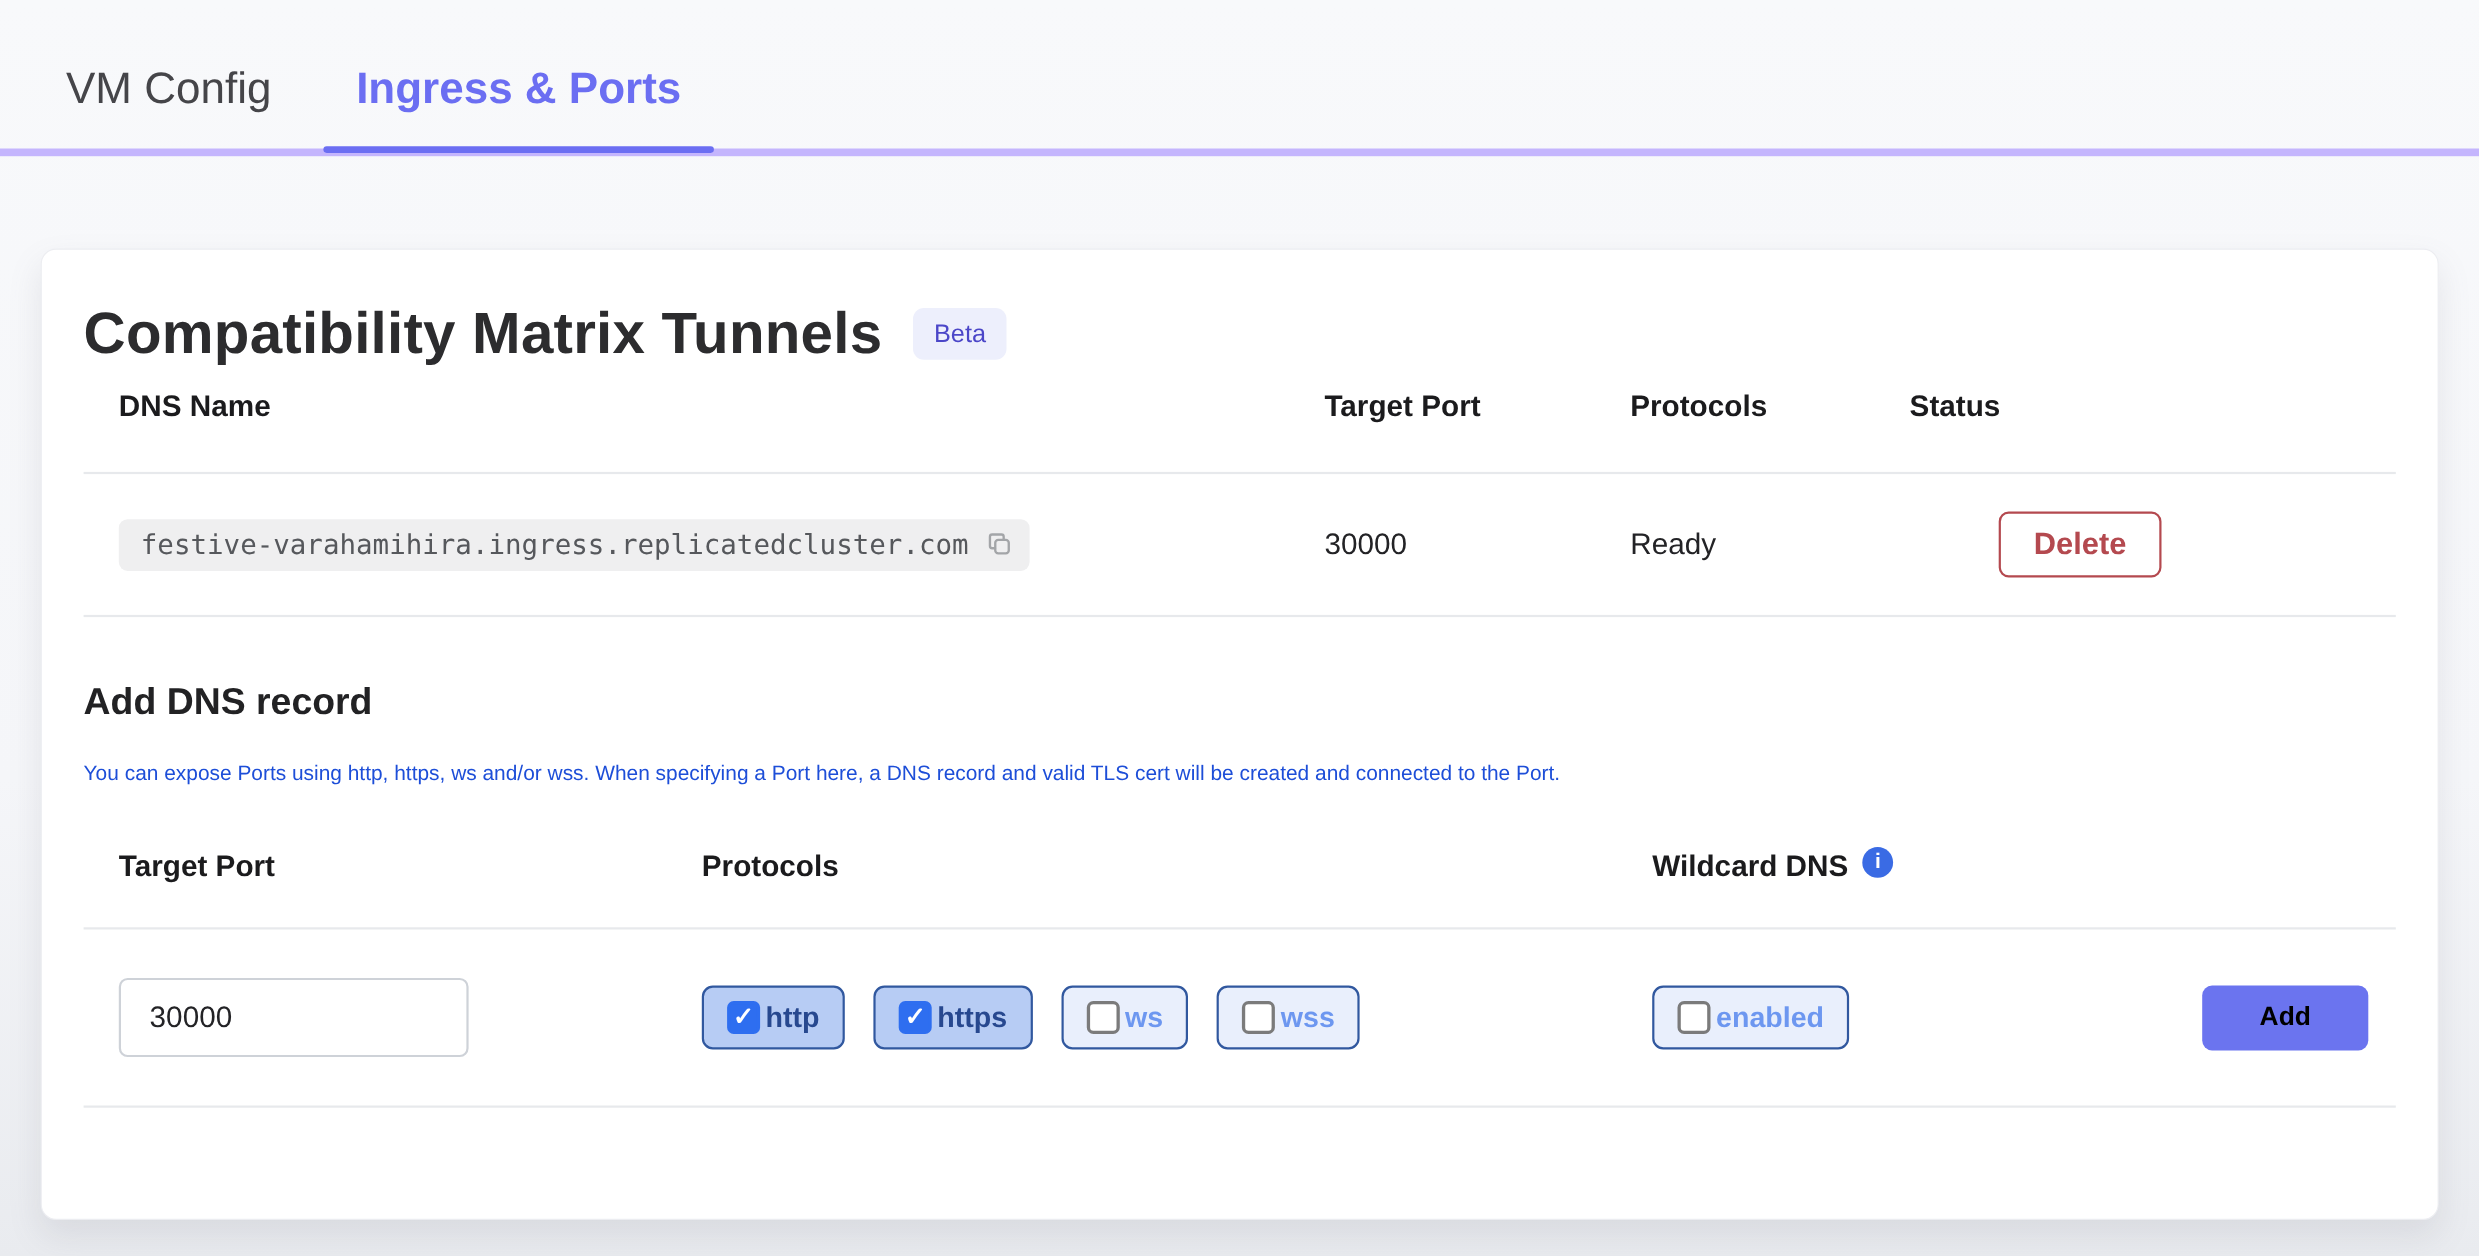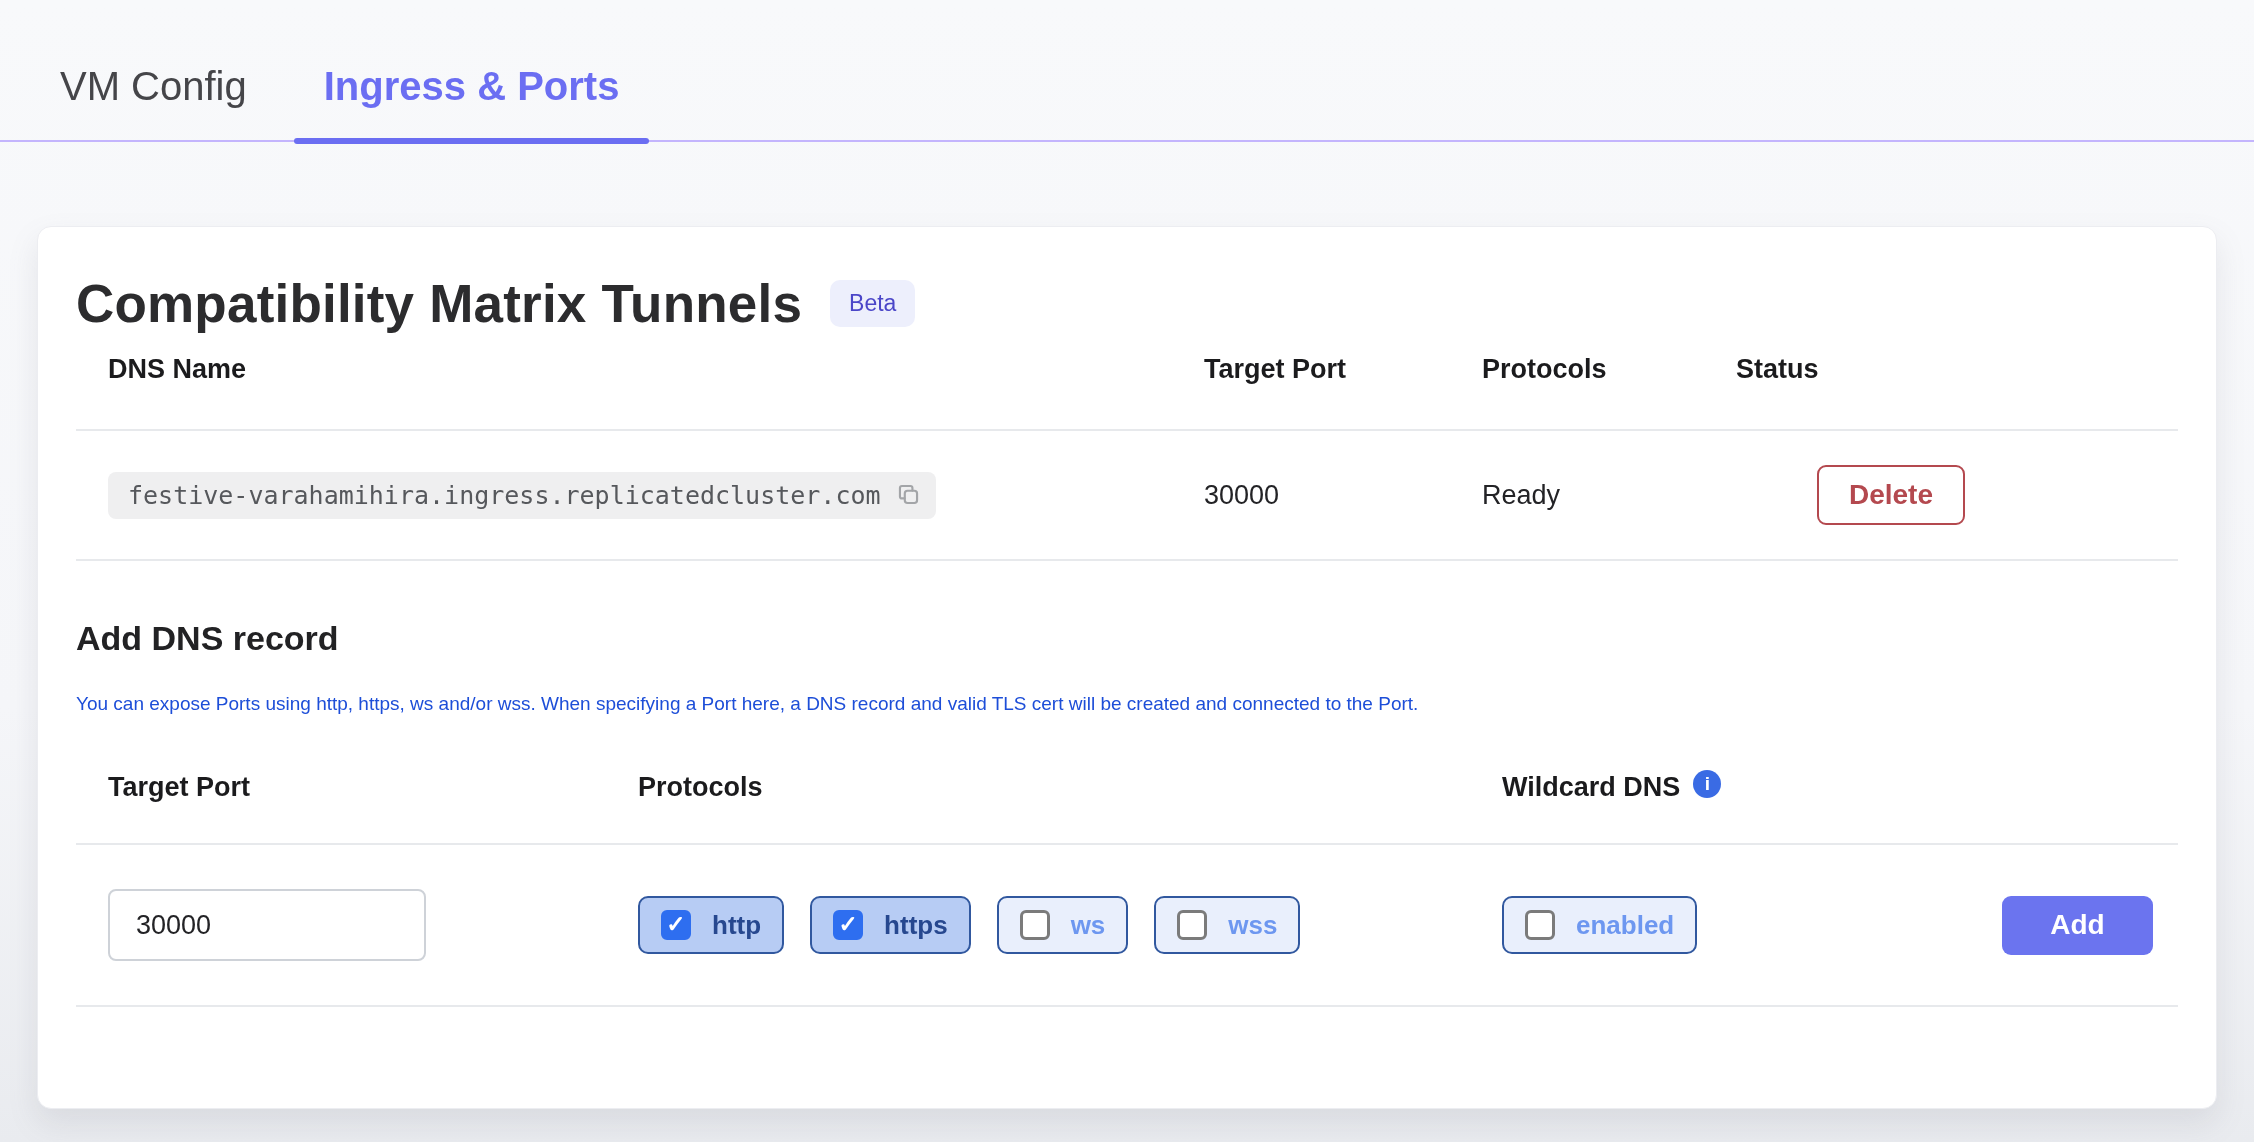--- a/index.html
+++ b/index.html
@@ -8,21 +8,21 @@
     font-family:"Liberation Sans", sans-serif;
     background:linear-gradient(180deg,#f8f9fb 0%,#f5f6f9 62%,#e9ebef 100%);
     color:#232326;
   }
 
   
   .tabbar {
     display:flex; align-items:flex-end;
     padding:66px 30px 0 60px;
     height:142px;
-    border-bottom:2px solid #c4b5fd;
+    border-bottom:7px solid #c4b5fd;
   }
   .tab {
     position:relative;
     font-size:40px; line-height:40px;
     padding-bottom:34px;
     color:#454549;
     cursor:pointer;
     white-space:nowrap;
   }
   .tab.active {
@@ -120,21 +120,21 @@
   .port-input {
     width:318px; height:72px;
     border:2px solid #ced2d8; border-radius:8px;
     font-size:27px; color:#232326; padding:0 26px;
     font-family:"Liberation Sans", sans-serif;
     background:#ffffff; outline:none;
   }
 
   .chip-group { display:flex; gap:26px; }
   .chip {
-    display:inline-flex; align-items:center; gap:21px;
+    display:inline-flex; align-items:center; gap:5px;
     height:58px; padding:0 21px;
     border:2.5px solid #31589f; border-radius:10px;
     background:#e9effc; cursor:pointer;
     font-size:26px; font-weight:700; color:#6d97f0;
     user-select:none;
   }
   .chip.checked { background:#b7ccf4; color:#27488f; }
   .cb {
     width:30px; height:30px; border-radius:6px;
     background:#ffffff; border:3px solid #7b7b7b;
@@ -142,23 +142,23 @@
   }
   .chip.checked .cb {
     background:#2e6ef0; border-color:#2e6ef0;
     color:#ffffff; font-size:23px; font-weight:700;
   }
   .chip.checked .cb::after { content:"✓"; margin-top:-2px; }
 
   .add-btn {
     justify-self:end; margin-right:30px;
     width:151px; height:59px;
-    background:#6b74ef; color:#ffffff;
+    background:#6b74ef; color:#000000;
     border:none; border-radius:9px;
-    font-size:28px; font-weight:700; cursor:pointer;
+    font-size:24px; font-weight:700; cursor:pointer;
     font-family:"Liberation Sans", sans-serif;
   }
 
   .divider.after-row { margin-top:44px; }
 </style>
 </head>
 <body>
 
 <nav class="tabbar">
   <div class="tab">VM Config</div>

